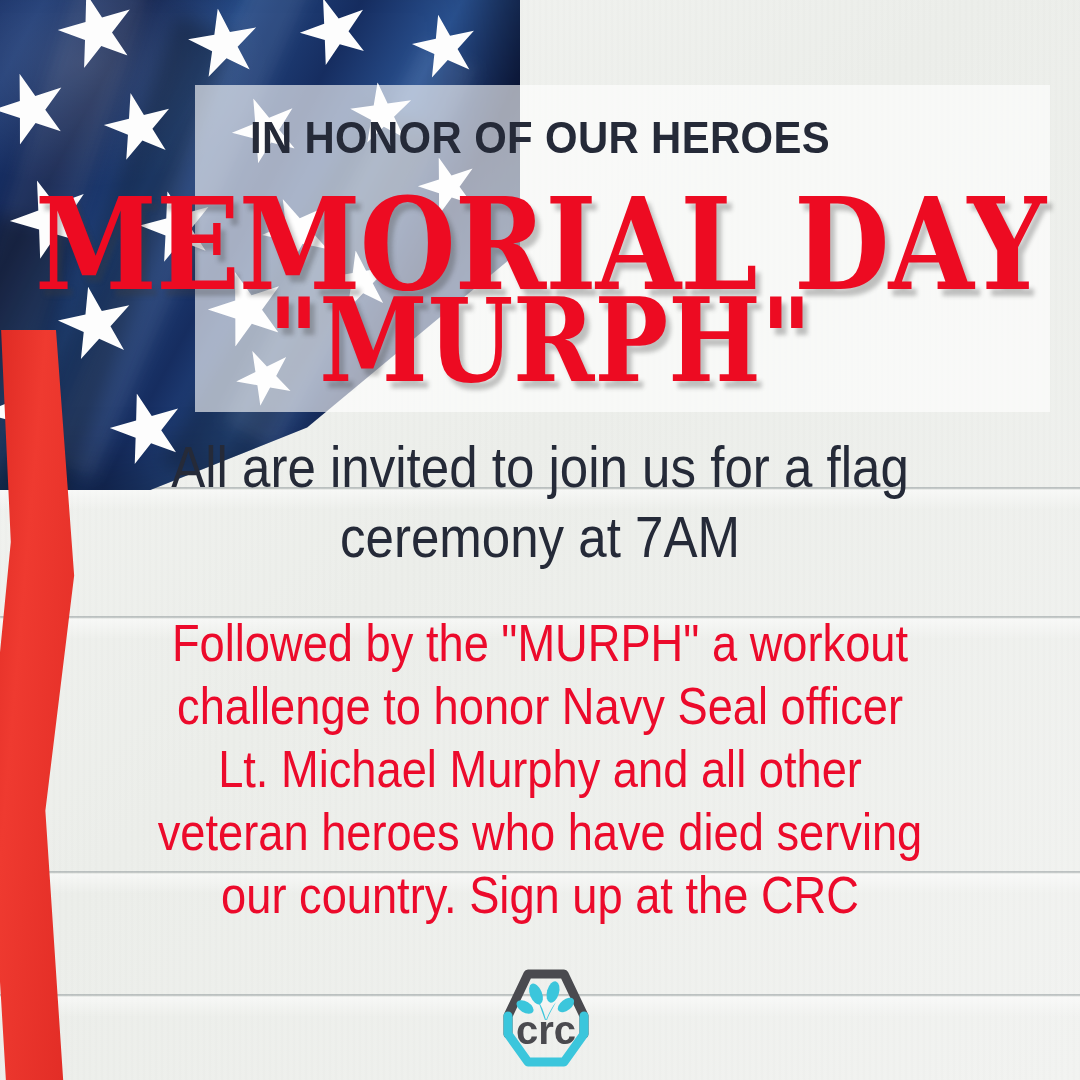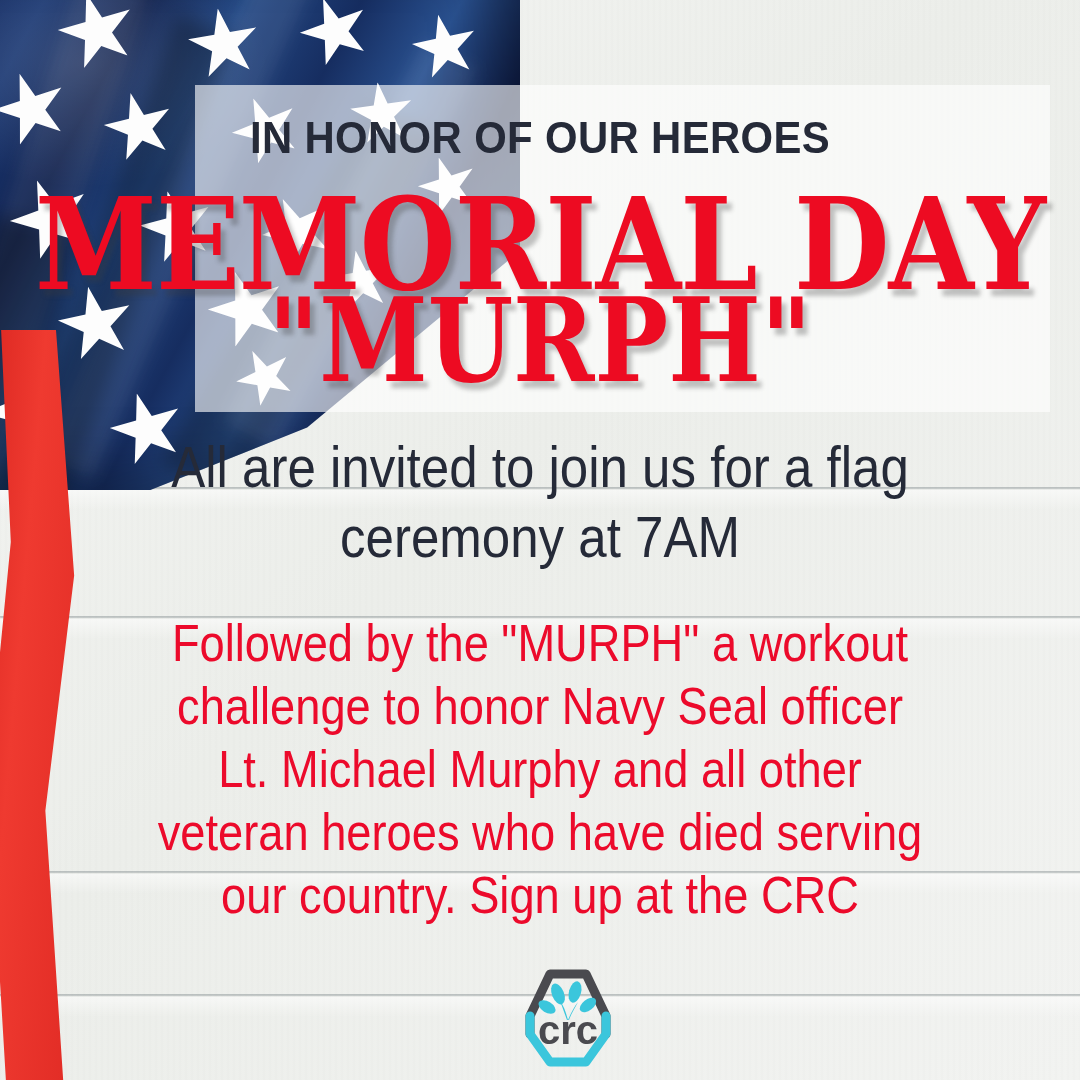--- a/index.html
+++ b/index.html
@@ -186,21 +186,21 @@
     line-height: 63px;
     color: #ec0a2b;
     transform: scaleX(0.87);
     transform-origin: center top;
   }
   .detail .ln { display: block; }
 
   
   .logo {
     position: absolute;
-    left: 498px;
+    left: 476px;
     top: 958px;
     width: 140px;
     height: 118px;
   }
 </style>
 </head>
 <body>
 
 <div id="poster">
 

